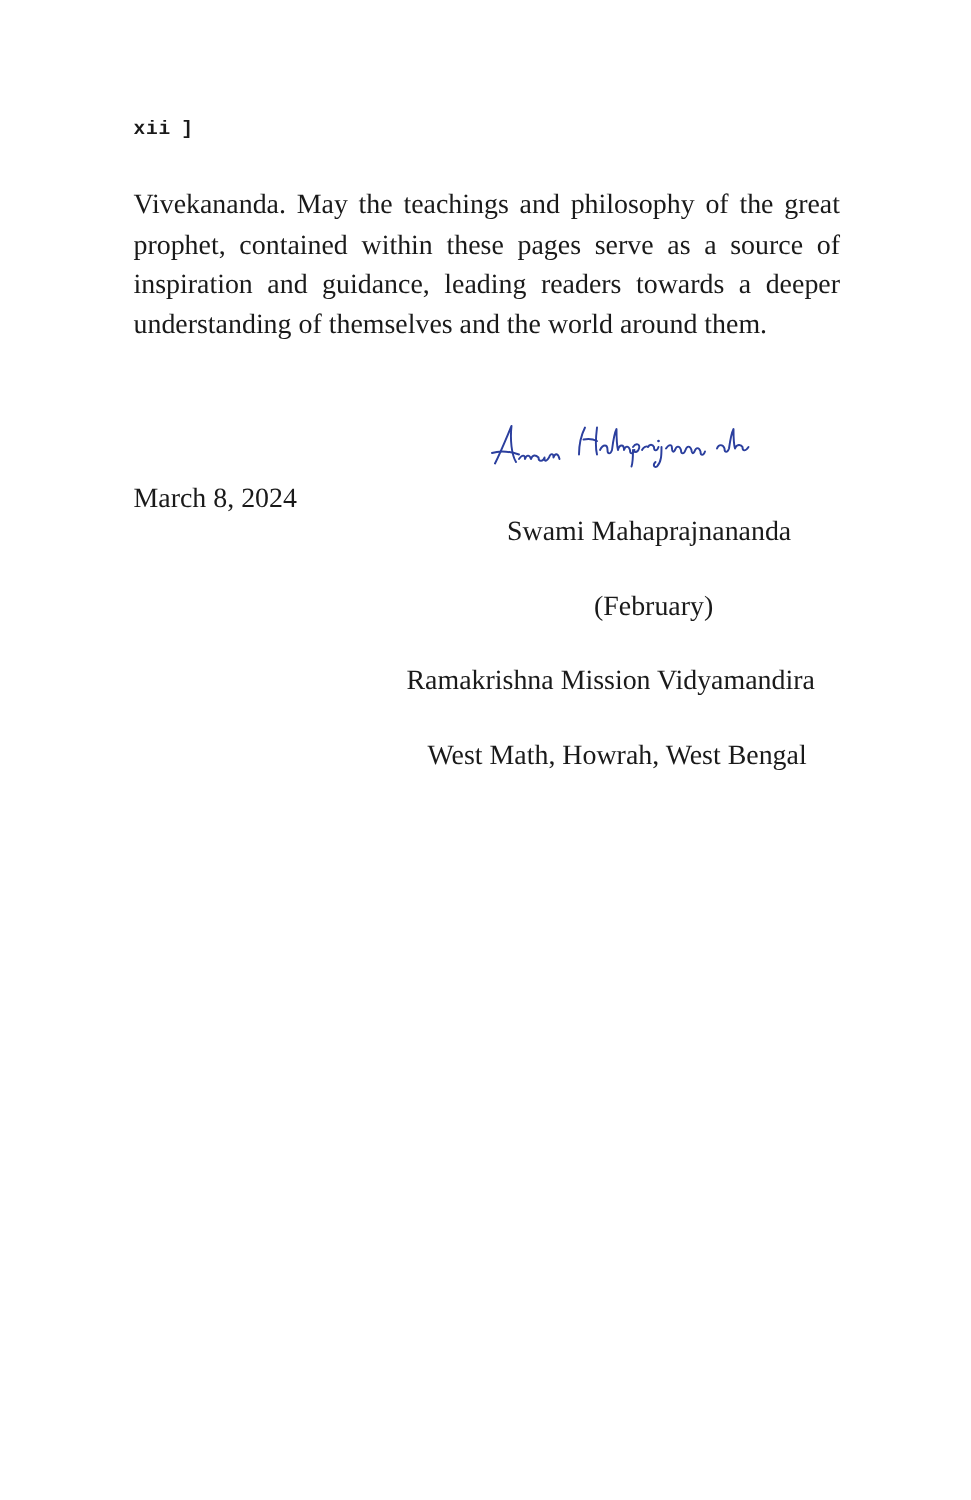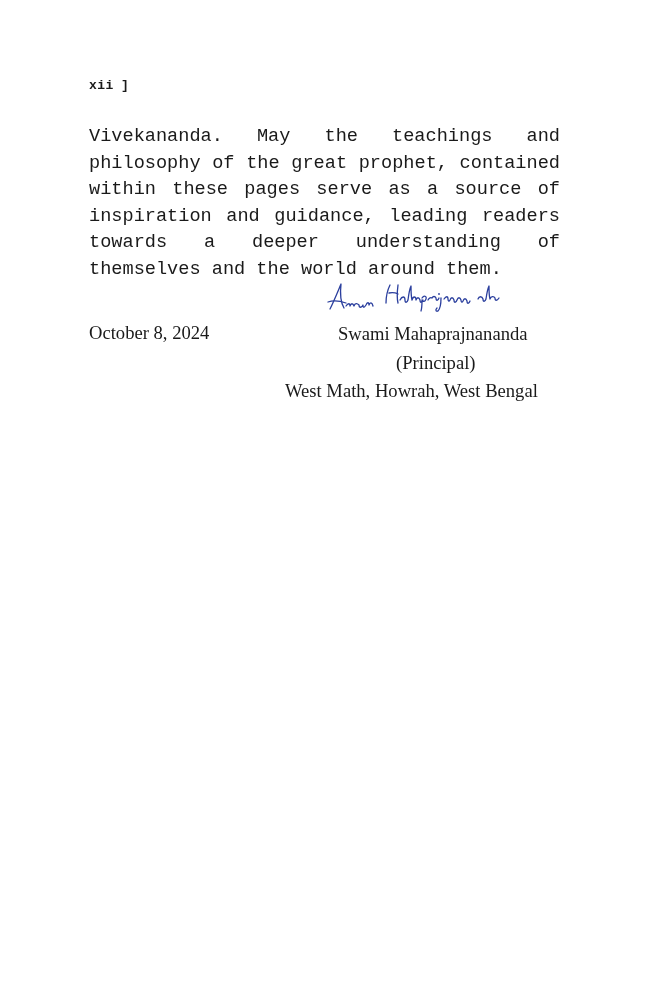--- a/index.html
+++ b/index.html
@@ -30,21 +30,20 @@
   }
   .body-text {
     position: absolute;
     left: 89px;
     top: 124px;
     width: 471px;
     font-size: 18.6px;
     line-height: 26.5px;
     text-align: justify;
     text-align-last: left;
-    font-family: Liberation Mono, monospace;
   }
   .signature {
     position: absolute;
     left: 326px;
     top: 281px;
     width: 210px;
     height: 36px;
   }
   .date {
     position: absolute;
@@ -56,20 +55,21 @@
   .sign-block {
     position: absolute;
     left: 260px;
     top: 320px;
     width: 310px;
     font-size: 18.6px;
     line-height: 28.5px;
   }
   .sign-line {
     white-space: nowrap;
+    margin-top: 21px;
   }
   .sign-name { padding-left: 78px; }
   .sign-role { padding-left: 136px; }
   .sign-org { padding-left: 11px; }
   .sign-address { padding-left: 25px; }
 </style>
 </head>
 <body>
 
 <div class="page-header">
@@ -89,19 +89,20 @@
     <path d="M74 19 c 2 -4, 5 -4, 5 0 c 0 3, 2 3, 3 0 c 1 -8, 2 -12, 3 -14 c 0 6, 0 10, 1 14 c 1 -4, 4 -4, 4 0 c 1 -3, 3 -3, 4 0 c 0 3, 2 3, 3 0"></path>
     <path d="M96 19 c 0 4, 0 8, -1 11 M 96 17 c 2 -3, 5 -2, 4 1 c -1 3, -3 3, -4 1"></path>
     <path d="M102 19 c 1 -2, 3 -3, 4 -2 c 1 -2, 3 -2, 4 0 c 0 3, 2 3, 3 0"></path>
     <path d="M115 17 c 0 5, 0 10, -3 13 c -2 1, -3 -1, -1 -3"></path>
     <path d="M118 18 c 2 -3, 4 -3, 4 0 c 0 2, 1 3, 2 1 c 1 -3, 3 -3, 4 0 c 0 3, 2 3, 3 0 c 1 -3, 3 -3, 4 0 c 0 2, 1 3, 2 1 c 1 -3, 3 -3, 4 0 c 0 3, 2 3, 3 0"></path>
     <path d="M152 18 c 1 -3, 4 -3, 5 0 c 0 3, 2 3, 3 0 c 1 -7, 2 -11, 3 -13 c 0 6, 0 10, 1 13 c 1 -3, 4 -3, 5 -1 c 0 3, 2 3, 4 0"></path>
   </g>
   <circle cx="113" cy="13" r="0.9" fill="#2b3f9e"></circle>
 </svg>
 
-<div class="date">October 8, 2024</div>
+<div class="date">March 8, 2024</div>
 
 <div class="sign-block">
   <div class="sign-line sign-name">Swami Mahaprajnananda</div>
-  <div class="sign-line sign-role">(Principal)</div>
+  <div class="sign-line sign-role">(February)</div>
+  <div class="sign-line sign-org">Ramakrishna Mission Vidyamandira</div>
   <div class="sign-line sign-address">West Math, Howrah, West Bengal</div>
 </div>
 
 </body></html>

